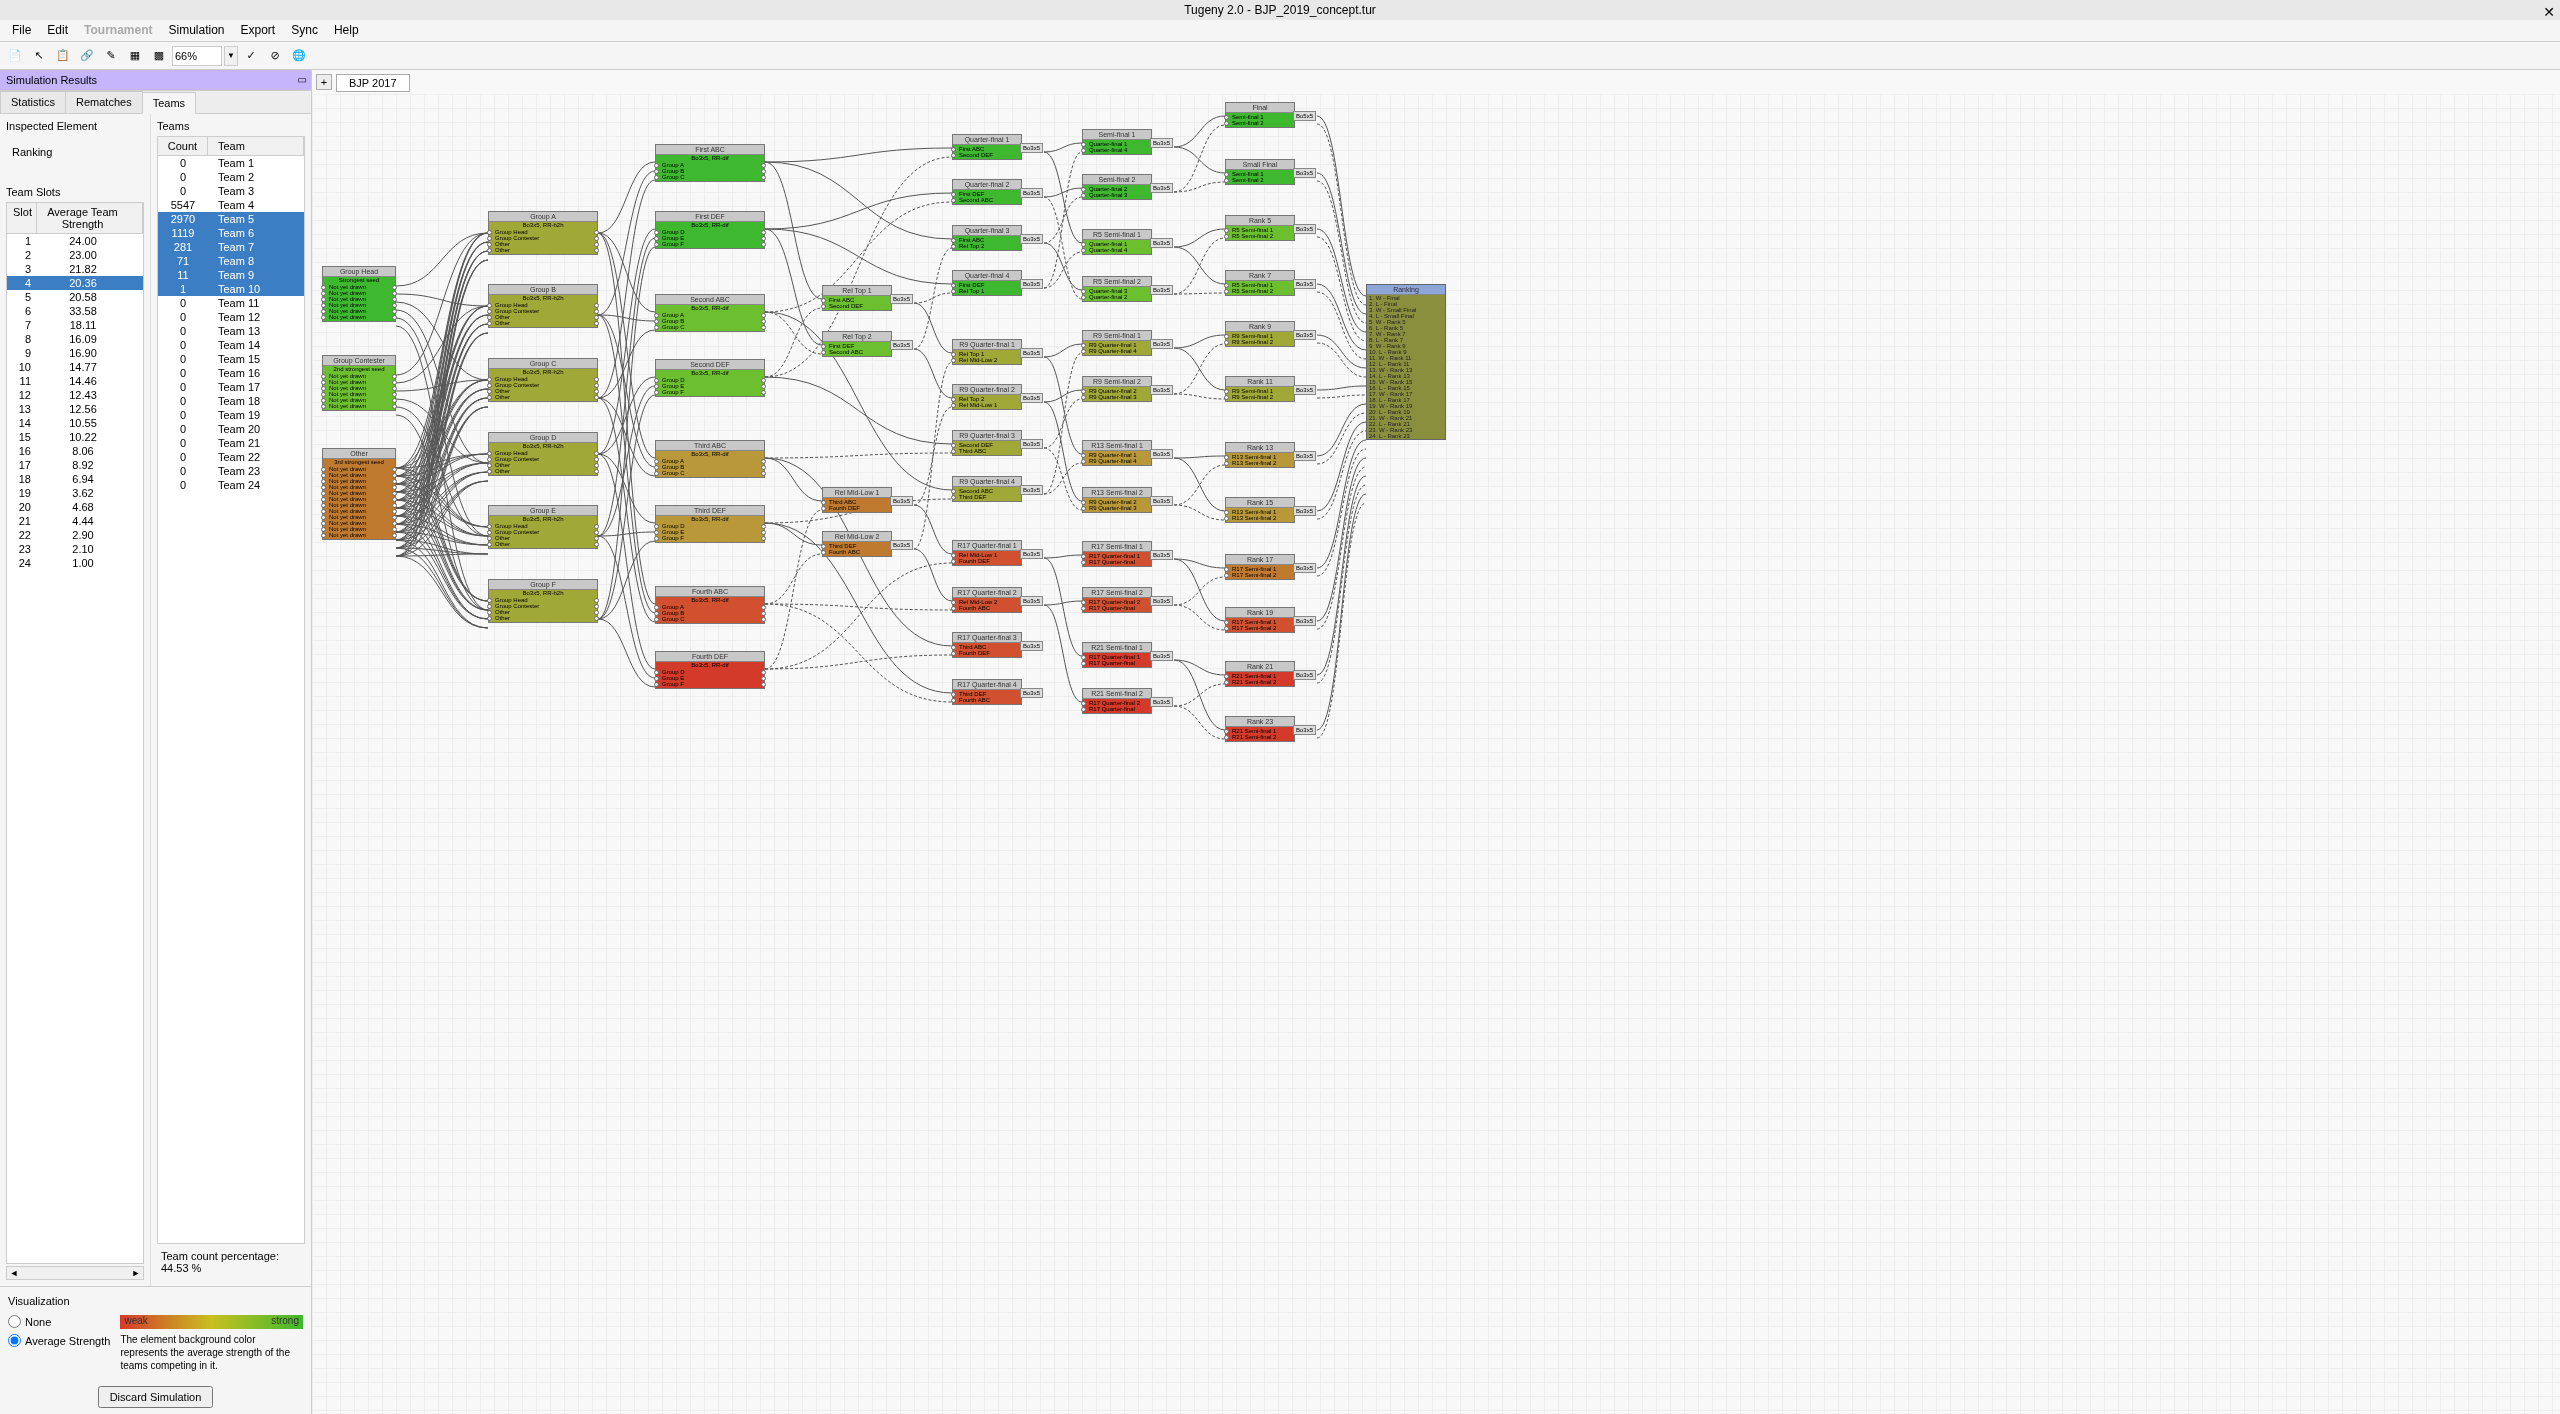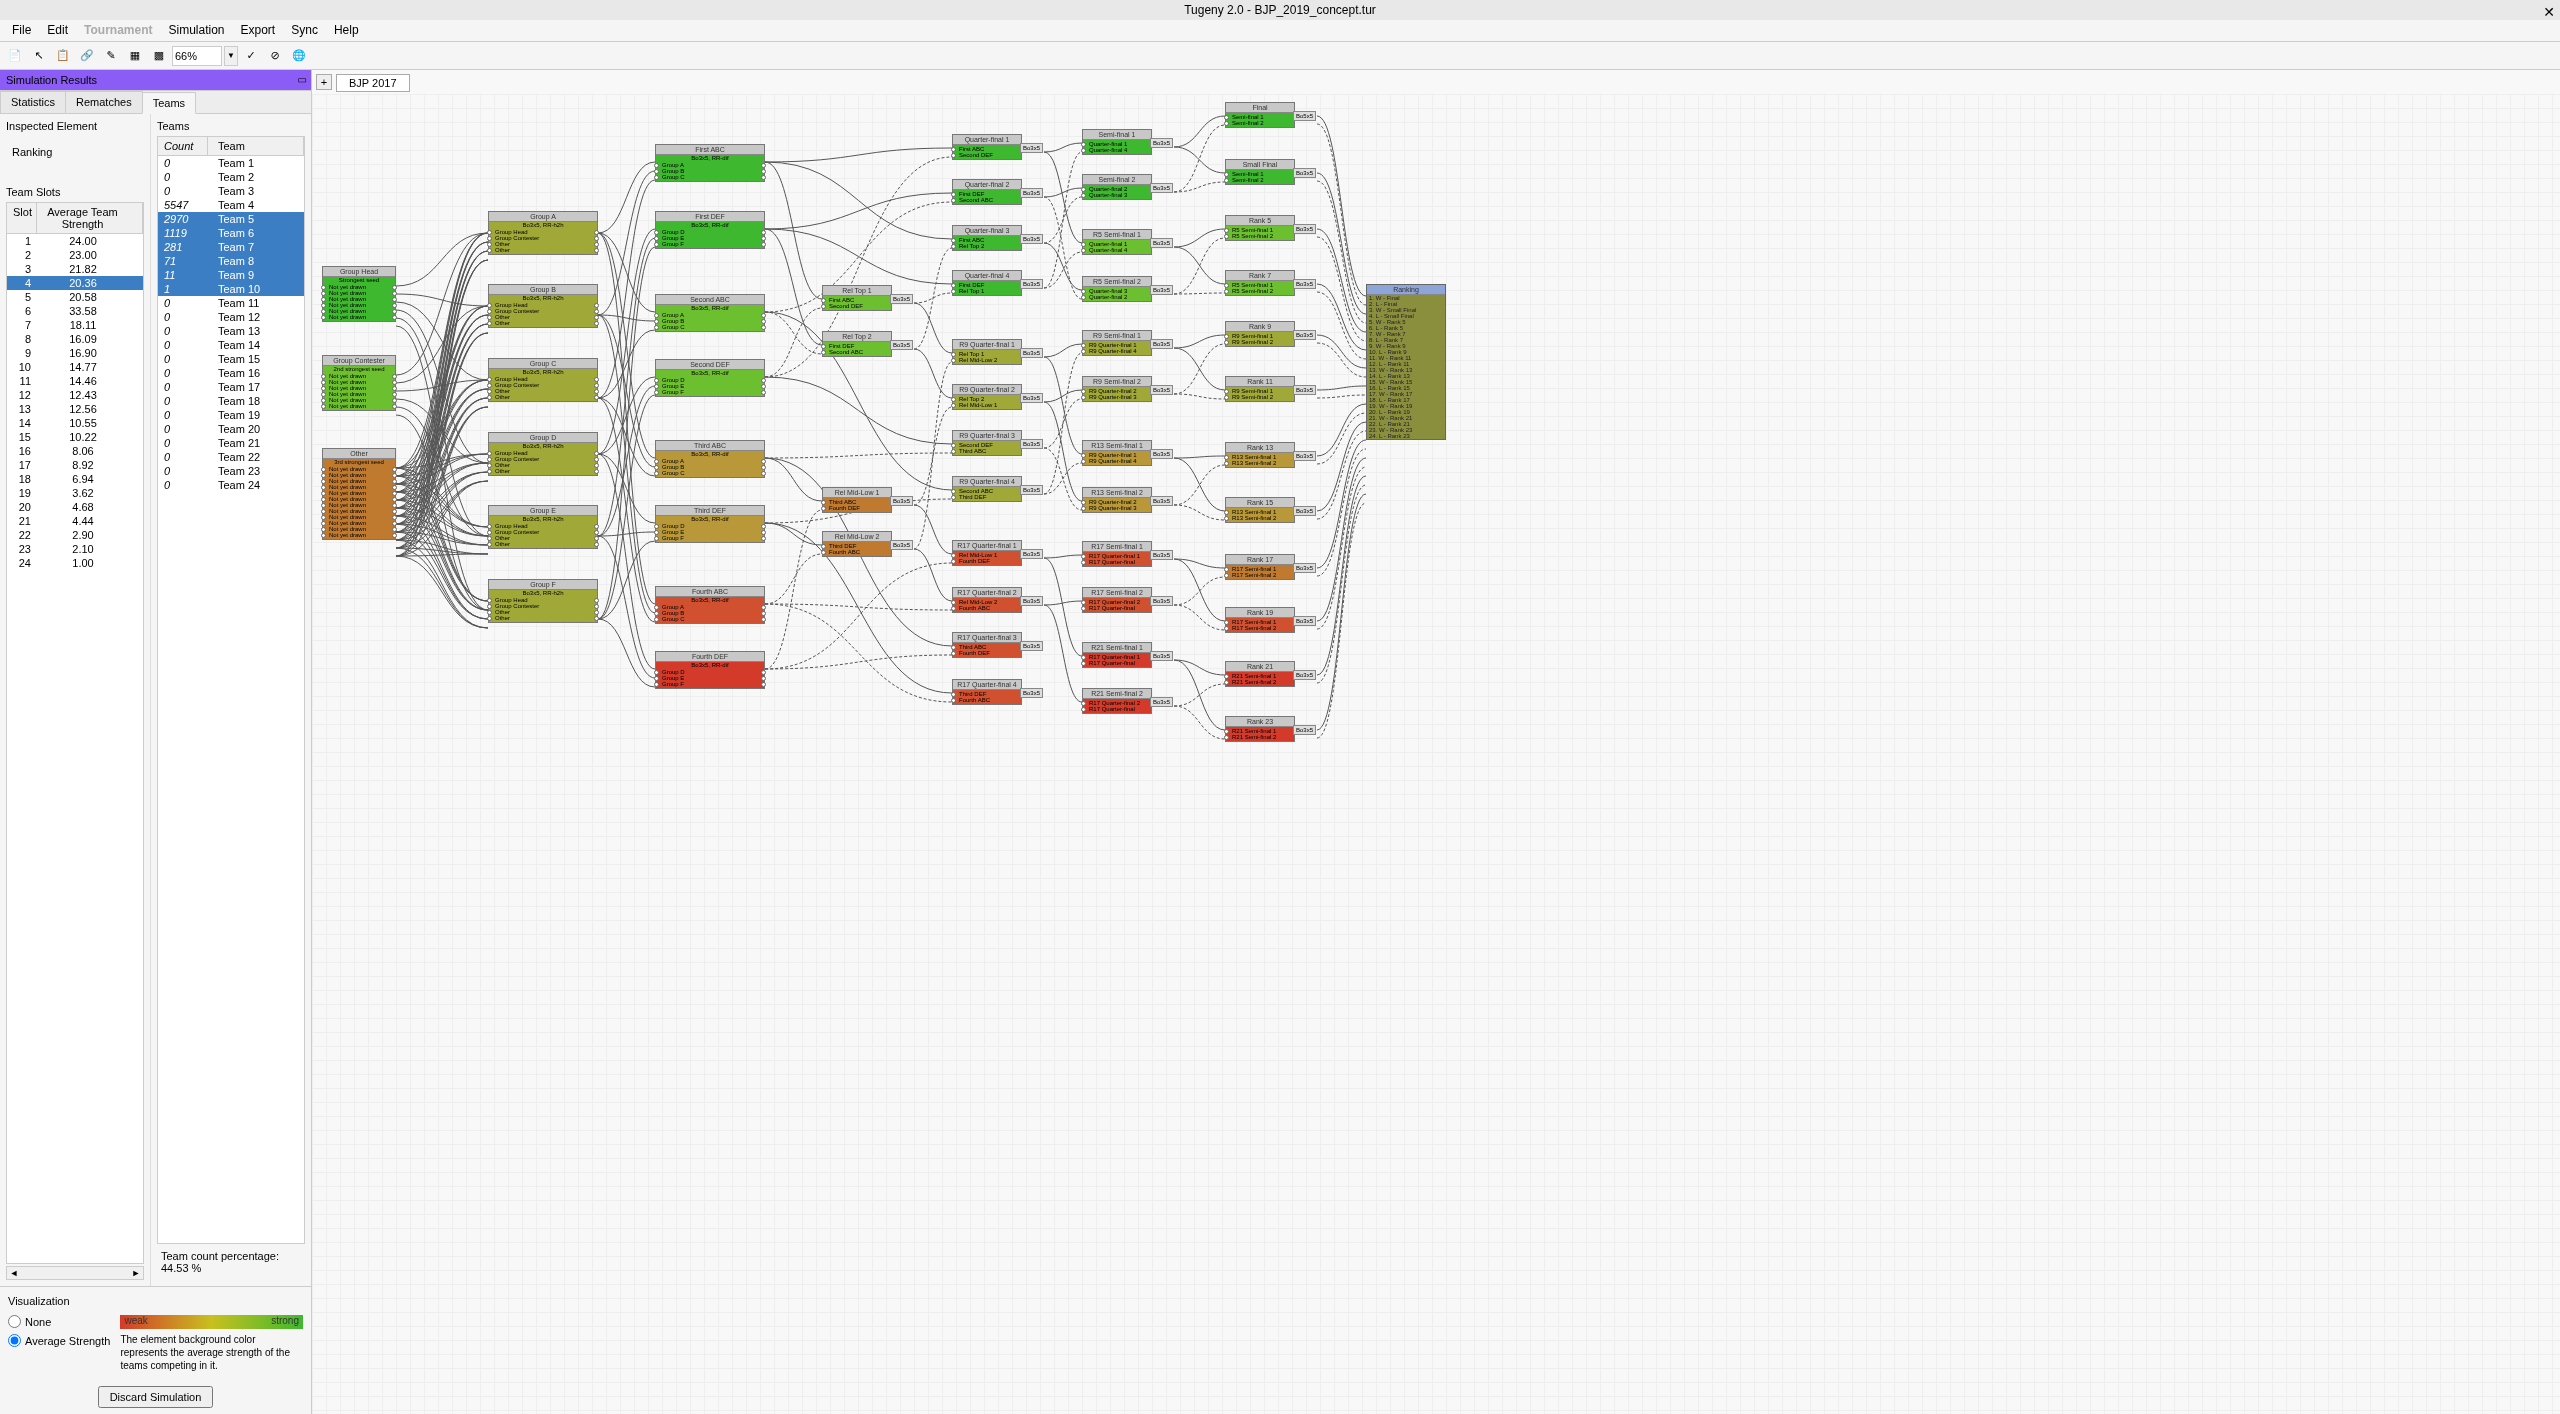--- a/index.html
+++ b/index.html
@@ -8,39 +8,39 @@
 .titlebar .close { position: absolute; right: 5px; top: 2px; cursor: pointer; font-size: 14px; }
 .menubar { height: 22px; background: #f5f5f5; border-bottom: 1px solid #ccc; display: flex; padding: 0 4px; }
 .menubar .menu-item { padding: 3px 8px; cursor: pointer; font-size: 12px; }
 .menubar .menu-item.disabled { color: #aaa; font-weight: bold; }
 .toolbar { height: 28px; background: #f5f5f5; border-bottom: 1px solid #ccc; display: flex; align-items: center; padding: 0 4px; gap: 2px; }
 .toolbar .tb-btn { width: 22px; height: 22px; display: flex; align-items: center; justify-content: center; cursor: pointer; border: 1px solid transparent; }
 .toolbar .zoom { width: 50px; height: 20px; font-size: 11px; border: 1px solid #ccc; padding: 0 2px; }
 .toolbar .zoom-arrow { width: 14px; height: 20px; border: 1px solid #ccc; background: #f0f0f0; text-align: center; line-height: 18px; cursor: pointer; font-size: 8px; }
 .main { display: flex; height: calc(100vh - 70px); }
 .sidebar { width: 312px; background: #f5f5f5; border-right: 1px solid #ccc; display: flex; flex-direction: column; }
-.sidebar-title { padding: 4px 6px; font-size: 11px; background: #8b5cf6; border-bottom: 1px solid #ccc; position: relative; }
+.sidebar-title { padding: 4px 6px; font-size: 11px; background: #c4b5fd; border-bottom: 1px solid #ccc; position: relative; }
 .sidebar-title .min { position: absolute; right: 4px; top: 4px; cursor: pointer; font-size: 10px; }
 .tabs { display: flex; border-bottom: 1px solid #ccc; background: #ededed; }
 .tabs .tab { padding: 4px 10px; border: 1px solid #ccc; border-bottom: none; margin-right: -1px; cursor: pointer; font-size: 11px; background: #e8e8e8; }
 .tabs .tab.active { background: #f5f5f5; border-bottom: 1px solid #f5f5f5; position: relative; top: 1px; }
 .panels { flex: 1; display: flex; overflow: hidden; }
 .left-panel { width: 150px; padding: 6px; display: flex; flex-direction: column; }
 .right-panel { flex: 1; padding: 6px; display: flex; flex-direction: column; border-left: 1px solid #ddd; }
 .panel-label { font-size: 11px; margin-bottom: 4px; }
 .panel-sub { font-size: 11px; margin: 10px 0 4px 6px; }
 .table { border: 1px solid #ccc; background: white; flex: 1; overflow: auto; font-size: 11px; }
 .table-header { display: flex; background: #f0f0f0; border-bottom: 1px solid #ccc; position: sticky; top: 0; }
 .table-header .th { padding: 3px 6px; border-right: 1px solid #ccc; font-size: 11px; }
 .table-row { display: flex; cursor: pointer; }
 .table-row.selected { background: #3b7ec4; color: white; }
 .table-row .td { padding: 1px 6px; font-size: 11px; }
 .slot-table .th:first-child, .slot-table .td:first-child { width: 30px; text-align: right; }
 .slot-table .th:last-child, .slot-table .td:last-child { flex: 1; text-align: center; padding-right: 20px; }
-.team-table .th:first-child, .team-table .td:first-child { width: 50px; text-align: left; font-style: italic; }
+.team-table .th:first-child, .team-table .td:first-child { width: 50px; text-align: center; }
 .team-table .th:last-child, .team-table .td:last-child { flex: 1; padding-left: 10px; }
 .scroll-h { height: 14px; border: 1px solid #ccc; background: #f0f0f0; display: flex; align-items: center; margin-top: 2px; }
 .scroll-h .arrow { width: 14px; text-align: center; cursor: pointer; font-size: 9px; }
 .team-pct { padding: 6px 4px; font-size: 11px; }
 .viz-section { border-top: 1px solid #ccc; padding: 8px; }
 .viz-title { font-size: 11px; margin-bottom: 8px; }
 .viz-content { display: flex; gap: 10px; }
 .viz-radios { display: flex; flex-direction: column; gap: 6px; }
 .viz-radio { display: flex; align-items: center; gap: 4px; font-size: 11px; }
 .viz-legend { flex: 1; }

